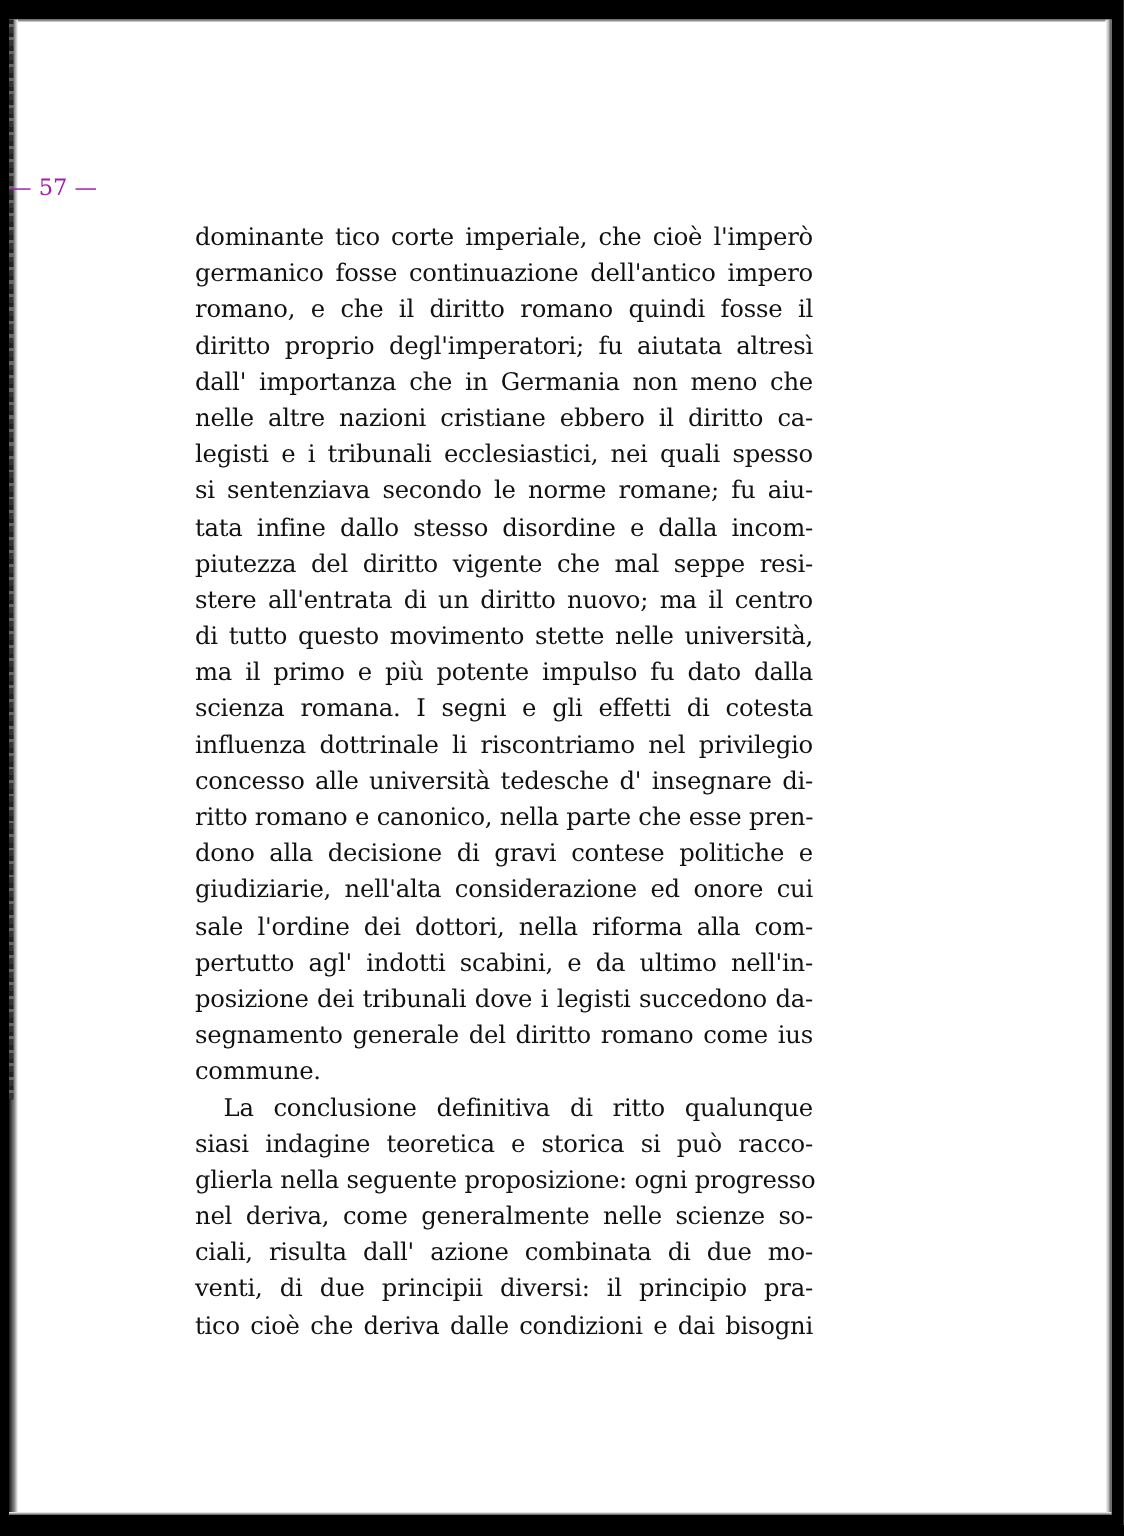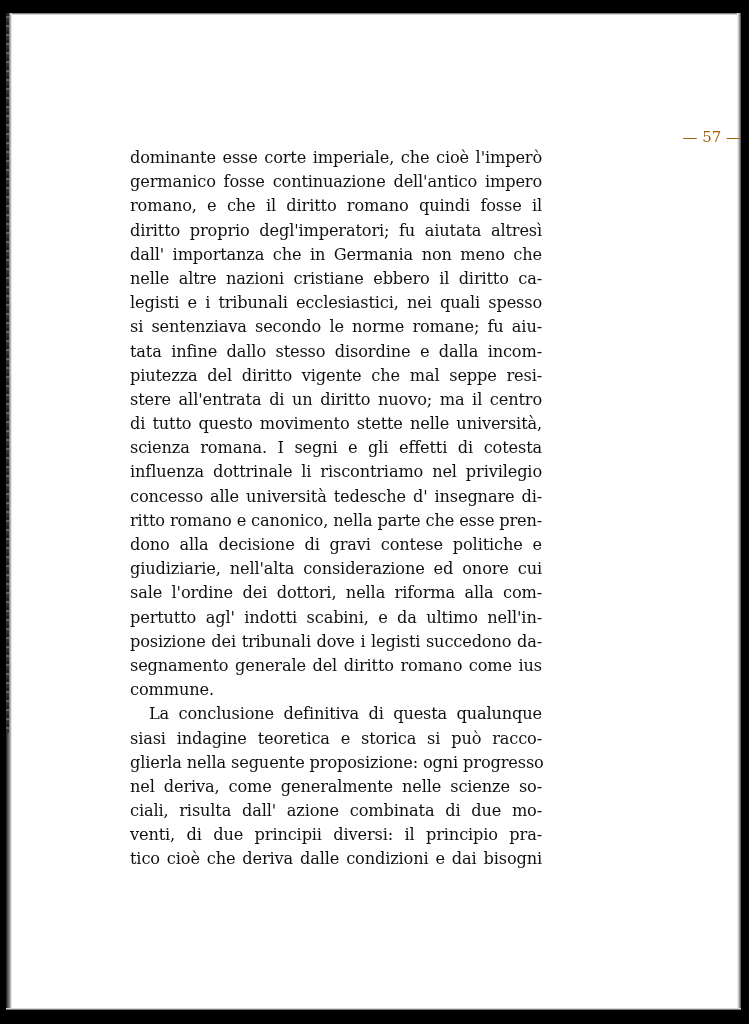--- a/index.html
+++ b/index.html
@@ -63,25 +63,24 @@
       bottom: 0;
       width: 100%;
       height: 2px;
       background: linear-gradient(to top, #555, #fff);
     }
     .page-number {
       position: absolute;
       left: 0;
       width: 100%;
       top: 103px;
-      text-align: right;
+      text-align: left;
       font-family: "DejaVu Serif", serif;
       font-size: 15px;
-      color: #a16207;
-      margin-top: 12px;
+      color: #a21caf;
     }
     .text-block {
       position: absolute;
       left: 124px;
       top: 133px;
       width: 412px;
       font-family: "DejaVu Serif", serif;
       font-size: 16.2px;
       line-height: 24.2px;
       color: #111;
@@ -111,46 +110,47 @@
     <div class="top-edge"></div>
     <div class="left-shadow"></div>
     <div class="left-speckle"></div>
     <div class="right-edge"></div>
     <div class="bottom-edge"></div>
 
     <div class="page-number">— 57 —</div>
 
     <div class="text-block">
       <div>
-        <span class="line">dominante esse corte imperiale, che cioè l'imperò</span>
+        <span class="line">dominante tico corte imperiale, che cioè l'imperò</span>
         <span class="line">germanico fosse continuazione dell'antico impero</span>
         <span class="line">romano, e che il diritto romano quindi fosse il</span>
         <span class="line">diritto proprio degl'imperatori; fu aiutata altresì</span>
         <span class="line">dall' importanza che in Germania non meno che</span>
         <span class="line">nelle altre nazioni cristiane ebbero il diritto ca-</span>
         <span class="line">legisti e i tribunali ecclesiastici, nei quali spesso</span>
         <span class="line">si sentenziava secondo le norme romane; fu aiu-</span>
         <span class="line">tata infine dallo stesso disordine e dalla incom-</span>
         <span class="line">piutezza del diritto vigente che mal seppe resi-</span>
         <span class="line">stere all'entrata di un diritto nuovo; ma il centro</span>
         <span class="line">di tutto questo movimento stette nelle università,</span>
+        <span class="line">ma il primo e più potente impulso fu dato dalla</span>
         <span class="line">scienza romana. I segni e gli effetti di cotesta</span>
         <span class="line">influenza dottrinale li riscontriamo nel privilegio</span>
         <span class="line">concesso alle università tedesche d' insegnare di-</span>
         <span class="line">ritto romano e canonico, nella parte che esse pren-</span>
         <span class="line">dono alla decisione di gravi contese politiche e</span>
         <span class="line">giudiziarie, nell'alta considerazione ed onore cui</span>
         <span class="line">sale l'ordine dei dottori, nella riforma alla com-</span>
         <span class="line">pertutto agl' indotti scabini, e da ultimo nell'in-</span>
         <span class="line">posizione dei tribunali dove i legisti succedono da-</span>
         <span class="line"><span>segnamento generale del diritto romano come </span><span class="italic">ius</span></span>
         <span class="line last"><span class="italic">commune</span><span>.</span></span>
       </div>
       <div>
-        <span class="line indent">La conclusione definitiva di questa qualunque</span>
+        <span class="line indent">La conclusione definitiva di ritto qualunque</span>
         <span class="line">siasi indagine teoretica e storica si può racco-</span>
         <span class="line">glierla nella seguente proposizione: ogni progresso</span>
         <span class="line">nel deriva, come generalmente nelle scienze so-</span>
         <span class="line">ciali, risulta dall' azione combinata di due mo-</span>
         <span class="line">venti, di due principii diversi: il principio pra-</span>
         <span class="line">tico cioè che deriva dalle condizioni e dai bisogni</span>
       </div>
     </div>
   </div>
 </div>

